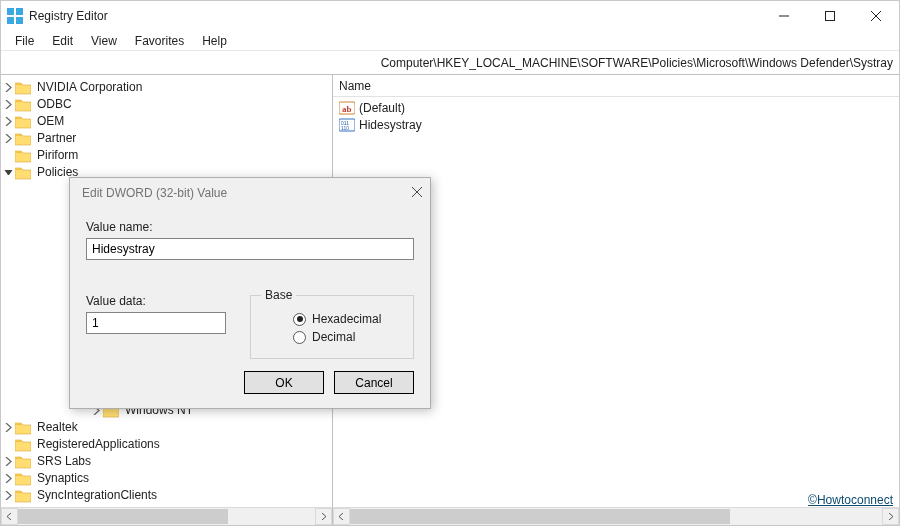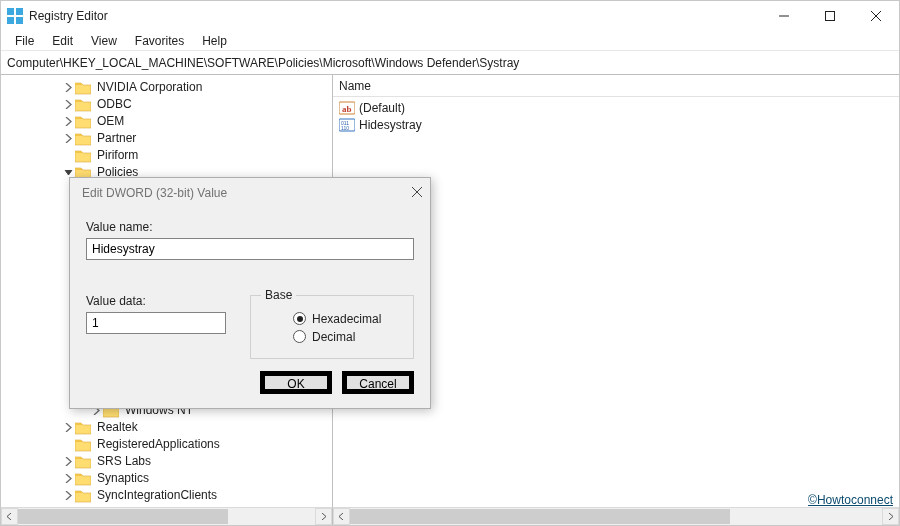--- a/index.html
+++ b/index.html
@@ -10,34 +10,34 @@
   .titlebar-left { display:flex; align-items:center; padding-left:6px; }
   .app-icon { width:16px; height:16px; margin-right:6px; }
   .title { font-size:12px; }
   .win-controls { display:flex; }
   .win-btn { width:46px; height:30px; display:flex; align-items:center; justify-content:center; }
   .win-btn svg { width:10px; height:10px; }
   
   .menubar { height:20px; display:flex; align-items:center; padding:0 6px; gap:2px; border-bottom:1px solid #e8e8e8;}
   .menu-item { padding:2px 8px; }
   
-  .addressbar { height:24px; display:flex; align-items:center; padding:0 6px; border-bottom:1px solid #bfbfbf; font-size:12px; }
+  .addressbar { height:24px; display:flex; align-items:center; padding:0 6px; border-bottom:1px solid #bfbfbf; font-size:12px;justify-content:flex-end; }
   
   .main { display:flex; height:calc(526px - 30px - 20px - 24px - 18px); }
   .tree-pane { width:332px; border-right:1px solid #bfbfbf; overflow:hidden; position:relative;}
   .list-pane { flex:1; overflow:hidden; position:relative; }
   
   .tree { padding:4px 0 4px 0; line-height:17px; }
   .tree-row { display:flex; align-items:center; height:17px; white-space:nowrap; }
   .chev { width:14px; display:flex; justify-content:center; align-items:center; }
   .chev svg { width:9px; height:9px; }
   .folder { width:16px; height:16px; margin-right:4px; flex:0 0 16px; }
   .label { padding:0 2px; }
   .label.sel { background:#cde8ff; outline:1px solid #99ccff; }
-  .ind1 { padding-left:60px; }
+  .ind1 { }
   .ind2 { padding-left:74px; }
   .ind3 { padding-left:88px; }
   .ind4 { padding-left:104px; }
   
   .list-header { height:22px; border-bottom:1px solid #e2e2e2; display:flex; align-items:center; padding-left:6px; font-size:12px; }
   .list-body { padding:2px 6px; }
   .list-row { display:flex; align-items:center; height:17px; gap:4px; }
   .val-icon { width:16px; height:16px; flex:0 0 16px; }
   
   .hscroll { position:absolute; bottom:0; left:0; right:0; height:18px; display:flex; }
@@ -52,25 +52,25 @@
   .dlg-close svg { width:10px; height:10px; }
   .dlg-body { padding:6px 16px 12px 16px; }
   .dlg-label { margin:6px 0 4px 0; }
   .dlg-input { width:100%; height:22px; border:1px solid #838383; padding:2px 5px; font-family:inherit; font-size:12px; background:#fff;}
   .dlg-input.ro { background:#fff; }
   .dlg-row { display:flex; gap:24px; margin-top:28px; }
   .dlg-col-data { width:140px; }
   .dlg-col-base { flex:1; }
   .fieldset { border:1px solid #d0d0d0; margin:0; padding:6px 10px 10px 10px; }
   .legend { padding:0 4px; font-size:12px; }
-  .radio-row { display:flex; align-items:flex-start; gap:6px; margin:4px 0;padding-left:32px; }
+  .radio-row { display:flex; align-items:center; gap:6px; margin:4px 0;padding-left:32px; }
   .radio { width:13px; height:13px; border:1px solid #555; border-radius:50%; display:flex; align-items:center; justify-content:center; background:#fff;}
   .radio.checked::after { content:""; width:6px; height:6px; border-radius:50%; background:#222; }
   .dlg-buttons { display:flex; justify-content:flex-end; gap:10px; padding:0 16px 14px 16px; }
-  .dlg-btn { width:72px; height:23px; background:#e1e1e1; border:5px solid #000000; font-family:inherit; font-size:12px; }
+  .dlg-btn { width:80px; height:23px; background:#e1e1e1; border:1px solid #000000; font-family:inherit; font-size:12px; }
   .watermark { position:absolute; right:6px; bottom:18px; color:#0c4a6e; font-size:12px;text-decoration:underline; }
 </style>
 </head>
 <body>
 
 <div class="titlebar">
   <div class="titlebar-left">
     <svg class="app-icon" viewBox="0 0 16 16">
       <rect x="0" y="0" width="7" height="7" fill="#3ba9e0"></rect>
       <rect x="9" y="0" width="7" height="7" fill="#3ba9e0"></rect>

